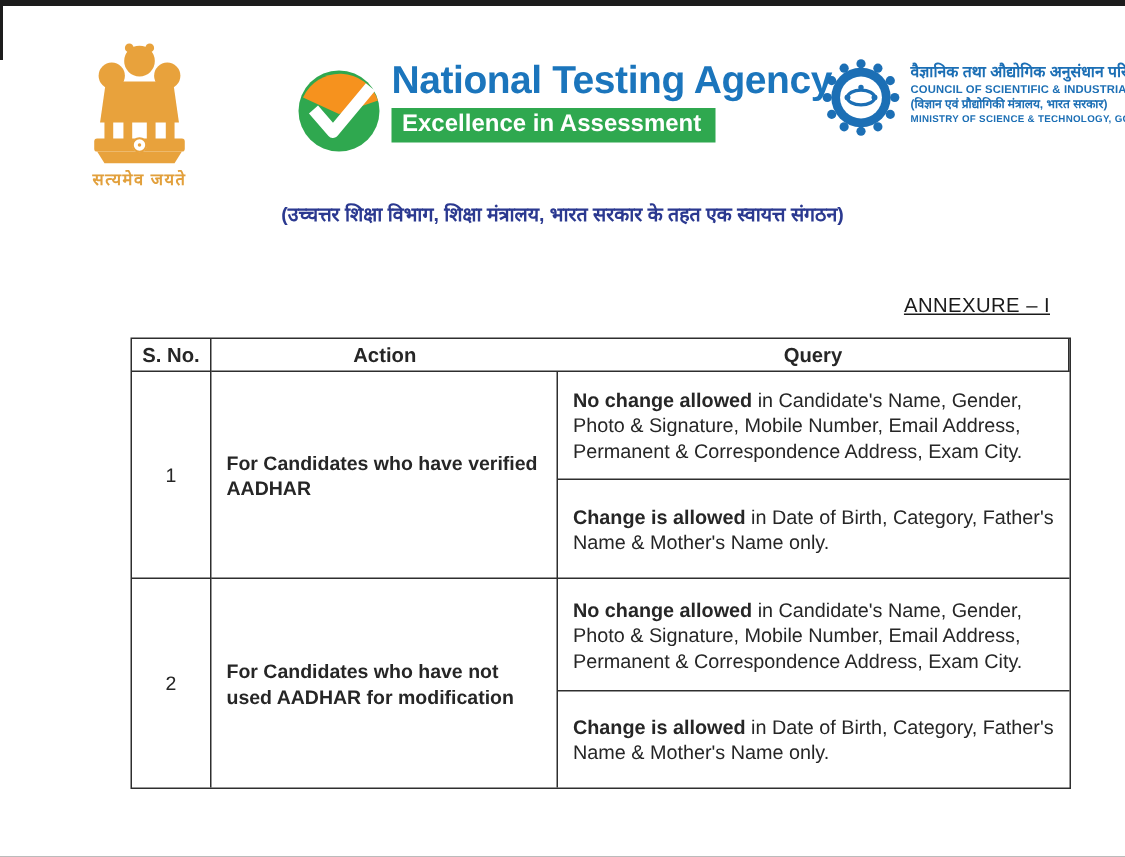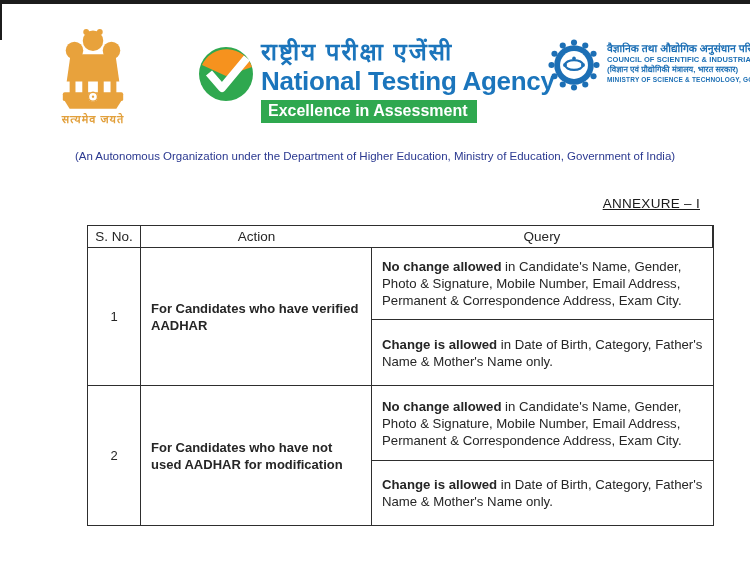--- a/index.html
+++ b/index.html
@@ -52,21 +52,21 @@
     display:grid;
     grid-template-columns:53px 231px 341px;
     grid-template-rows:22px 72px 66px 75px 64px;
     border:1.6px solid #2e2e2e;
     color:#262626;
     font-size:13px;
   }
   .cell{display:flex;flex-direction:column;justify-content:center;box-sizing:border-box;}
   .br{border-right:1.6px solid #2e2e2e;}
   .bb{border-bottom:1.6px solid #2e2e2e;}
-  .th{align-items:center;font-weight:normal;font-size:13.5px;justify-content:center;}
+  .th{align-items:center;font-weight:bold;font-size:13.5px;justify-content:center;}
   .sno{align-items:center;}
   .query{padding:4px 10px;line-height:17px;font-weight:bold;}
   .action{padding:6px 10px;line-height:17px;font-size:13.2px;}
   .r1{grid-row:2/4;}
   .r2{grid-row:4/6;}
   .bold-part{font-weight:bold;}
 </style>
 </head>
 <body>
 
@@ -100,21 +100,20 @@
 
   <div class="nta-logo">
     <svg width="56" height="56" viewBox="0 0 56 56">
       <circle cx="28" cy="28" r="27" fill="#2fa84f"></circle>
       <path d="M28,30 L4,19 A27,27 0 0 1 54,21 Z" fill="#f6921e"></path>
       <path d="M11,27 L24,42 L49,12" fill="none" stroke="#ffffff" stroke-width="8" stroke-linejoin="round"></path>
     </svg>
   </div>
 
   <div class="nta-titles">
-    <div class="nta-hindi">राष्ट्रीय परीक्षा एजेंसी</div>
     <div class="nta-english">National Testing Agency</div>
     <div class="nta-tagline">Excellence in Assessment</div>
   </div>
 
   <div class="csir">
     <svg width="54" height="54" viewBox="0 0 60 60">
       <g fill="#1c6fb5">
         <circle cx="55" cy="30" r="3.4"></circle>
           <circle cx="51.7" cy="42.5" r="3.4"></circle>
         <circle cx="42.5" cy="51.7" r="3.4"></circle>
@@ -136,21 +135,21 @@
       <circle cx="30" cy="22.5" r="2" fill="#1c6fb5"></circle>
     </svg>
     <div class="csir-text">
       <div class="csir-l1">वैज्ञानिक तथा औद्योगिक अनुसंधान परिषद</div>
       <div class="csir-l2">COUNCIL OF SCIENTIFIC &amp; INDUSTRIAL RESEARCH</div>
       <div class="csir-l3">(विज्ञान एवं प्रौद्योगिकी मंत्रालय, भारत सरकार)</div>
       <div class="csir-l4">MINISTRY OF SCIENCE &amp; TECHNOLOGY, GOVT. OF INDIA</div>
     </div>
   </div>
 
-  <div class="subtitle-en">(An Autonomous Organization under the Department of Higher Education, Ministry of Education, Government of India)</div>
+  <div class="subtitle-hi">(उच्चत्तर शिक्षा विभाग, शिक्षा मंत्रालय, भारत सरकार के तहत एक स्वायत्त संगठन)</div>
 
   <div class="annexure">ANNEXURE – I</div>
 
   <div class="doc-table">
     <div class="cell th br bb">S. No.</div>
     <div class="cell th bb">Action</div>
     <div class="cell th br bb">Query</div>
 
     <div class="cell sno br bb r1">1</div>
     <div class="cell query br bb r1">For Candidates who have verified AADHAR</div>

